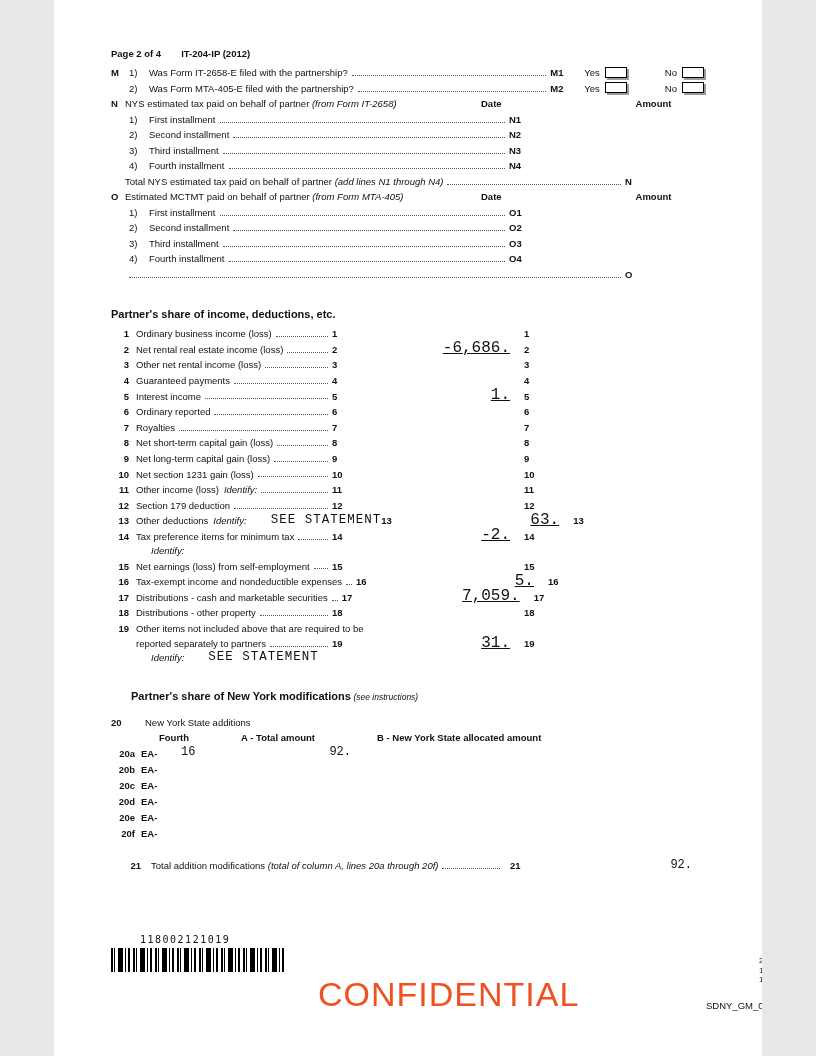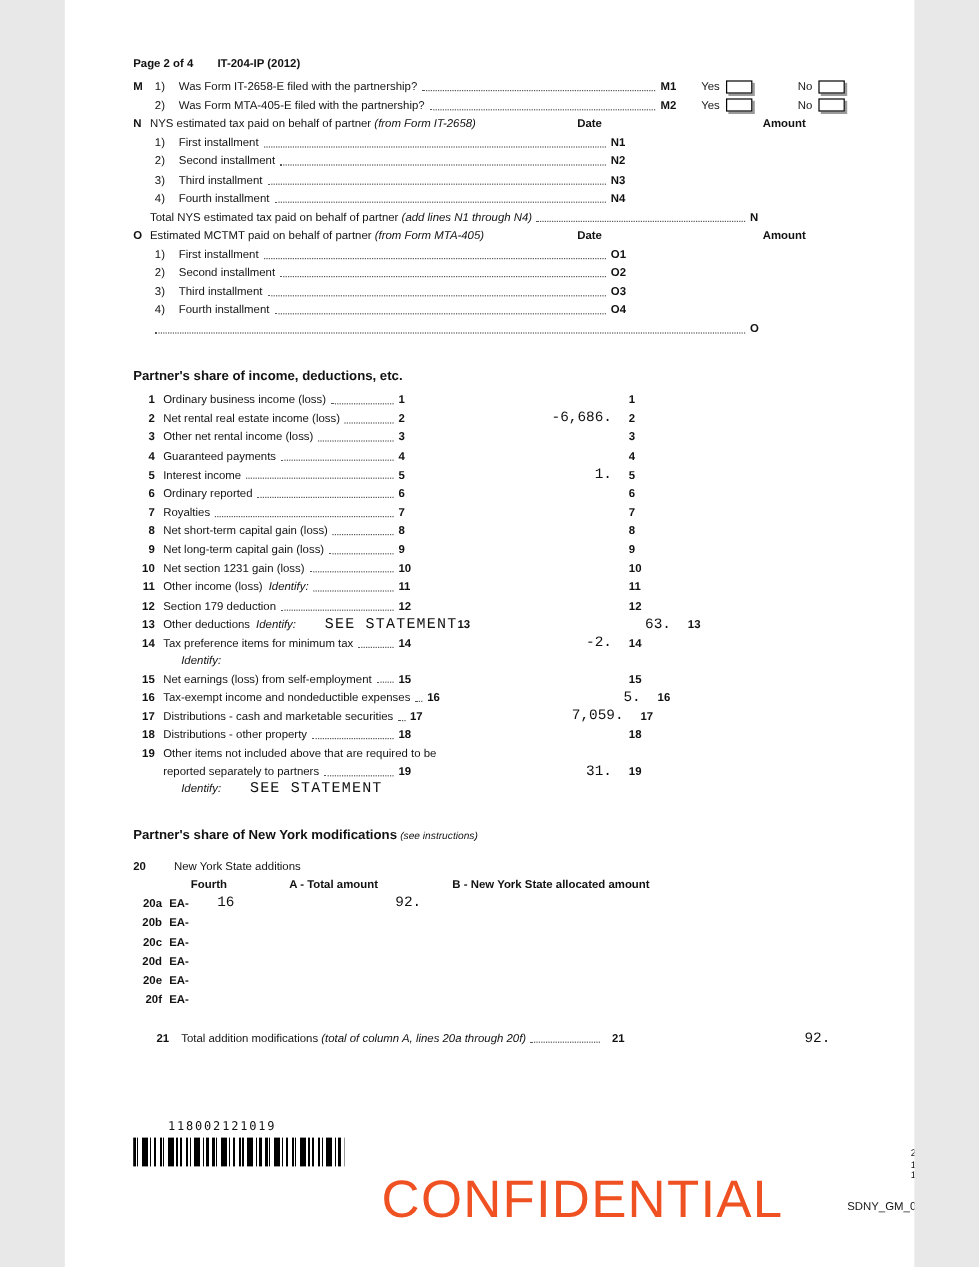--- a/index.html
+++ b/index.html
@@ -48,30 +48,30 @@
   .th-a { width:345px; flex:none; text-align:center; }
   .th-b { width:200px; flex:none; }
   .th-c { flex:1; }
   .trow { display:flex; align-items:flex-end; height:15.6px; }
   .t-num { width:18px; flex:none; text-align:right; font-weight:bold; }
   .t-label { margin-left:7px; flex:none; }
   .t-ident { font-style:italic; margin-left:5px; flex:none; }
   .t-dots { flex:1; border-bottom:1.2px dotted #555; margin:0 4px 2.5px 4px; min-width:6px; }
   .t-line { width:22px; flex:none; font-weight:bold; }
   .t-b { width:156px; flex:none; text-align:right;
-         font-family:"Liberation Mono","DejaVu Sans Mono",monospace; font-size:12px; line-height:13px; }
+         font-family:"Liberation Mono","DejaVu Sans Mono",monospace; font-size:16px; line-height:13px;text-decoration:underline; }
   .t-line2 { width:32px; flex:none; font-weight:bold; padding-left:14px; }
   .t-c { width:164px; flex:none; }
   .stmt { font-family:"Liberation Mono","DejaVu Sans Mono",monospace; font-size:12.5px;
           line-height:13px; letter-spacing:1px; margin-left:24px; flex:none; }
   .sub-label { margin-left:22px; flex:none; font-style:italic; }
   .trow.sub { height:14px; }
 
   
-  .mods-title { margin-top:26px; height:16px; }
+  .mods-title { margin-top:26px; height:16px;margin-left:20px; }
   .mods-title .main { font-size:11px; font-weight:bold; }
   .mods-title .note { font-size:8.5px; font-style:italic; }
   .l20 { margin-top:7px; }
   .l20-num { width:24px; flex:none; text-align:left; font-weight:bold; }
   .l20-label { margin-left:10px; flex:none; }
   .mods-head { height:15px; font-weight:bold; }
   .mh-number { margin-left:48px; flex:none; }
   .mh-a { margin-left:52px; flex:none; }
   .mh-b { margin-left:62px; flex:none; }
   .mod-row { height:16px; }
@@ -91,21 +91,21 @@
   
   .bc-num { position:absolute; left:86px; top:934px; font-size:10px; letter-spacing:1.5px;
             font-family:"DejaVu Sans Mono",monospace; }
   .barcode { position:absolute; left:57px; top:948px; width:176px; height:24px;
     background:repeating-linear-gradient(90deg,
       #000 0, #000 2px, #fff 2px, #fff 3px,
       #000 3px, #000 4px, #fff 4px, #fff 7px,
       #000 7px, #000 12px, #fff 12px, #fff 14px,
       #000 14px, #000 15px, #fff 15px, #fff 17px,
       #000 17px, #000 19px, #fff 19px, #fff 22px); }
-  .confidential { position:absolute; left:264px; top:974px; font-size:44px;
+  .confidential { position:absolute; left:264px; top:974px; font-size:34px;
     letter-spacing:1px; font-weight:400; }
   .print-code { position:absolute; left:705px; top:956px; font-size:8px; line-height:9.5px; }
   .doc-id { position:absolute; left:652px; top:1000px; font-size:9.5px; }
   .bates { position:absolute; left:724px; top:1028px; font-size:11.5px;
     font-family:"Liberation Serif", serif;margin-top:48px; }
 </style>
 </head>
 <body>
 
 <div class="page">

